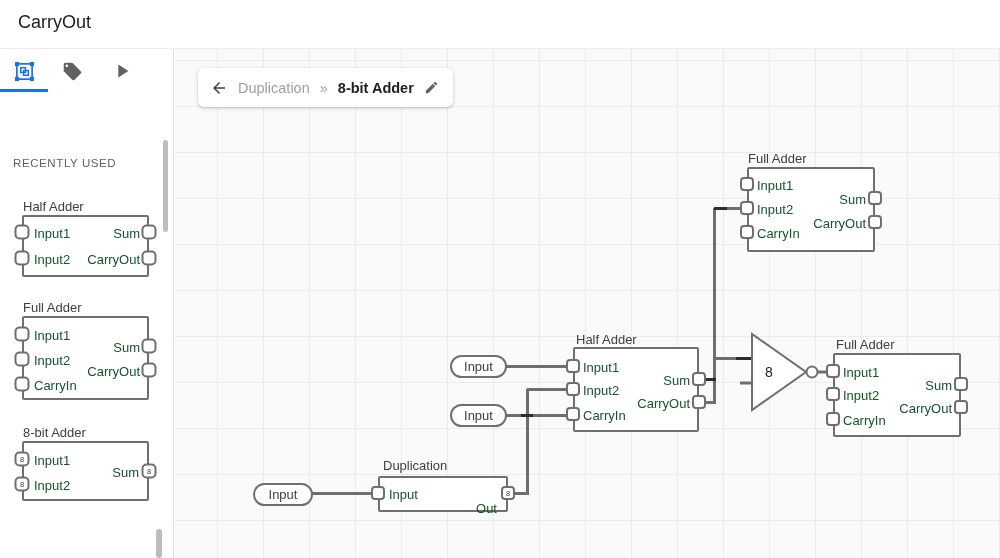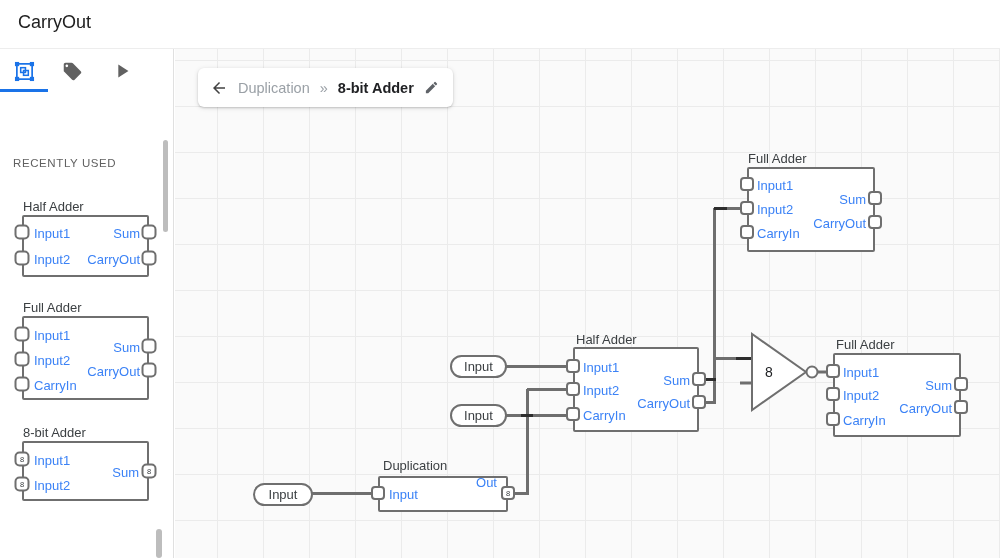--- a/index.html
+++ b/index.html
@@ -16,21 +16,21 @@
   .wireh{position:absolute;height:3px;background:#6e6e6e;z-index:2;}
   .wirev{position:absolute;width:3px;background:#6e6e6e;z-index:2;}
   .wdark{background:#2d2d2d;z-index:3;}
   
   .cbox{position:absolute;border:2px solid #6f6f6f;border-radius:2px;background:#fff;box-sizing:border-box;z-index:4;}
   .ctitle{position:absolute;font-size:13px;color:#3c4043;white-space:nowrap;z-index:5;}
   .pin{position:absolute;width:14px;height:14px;border:2px solid #6f6f6f;border-radius:4px;background:#fff;
        box-sizing:border-box;transform:translate(-50%,-50%);display:flex;align-items:center;justify-content:center;
        font-size:7.5px;color:#3c4043;z-index:6;}
   .pin.sb{width:15px;height:15px;border-radius:5px;}
-  .plb{position:absolute;font-size:13px;color:#3b82f6;transform:translateY(-50%);white-space:nowrap;z-index:5;}
+  .plb{position:absolute;font-size:13px;color:#14532d;transform:translateY(-50%);white-space:nowrap;z-index:5;}
   .plb.r{transform:translate(-100%,-50%);}
   .pill{position:absolute;border:2px solid #6f6f6f;border-radius:13px;background:#fff;box-sizing:border-box;
         display:flex;align-items:center;justify-content:center;font-size:13px;color:#3c4043;z-index:4;}
   .notgate{position:absolute;z-index:4;}
   .gate-label{position:absolute;transform:translate(-50%,-50%);font-size:14px;color:#202124;z-index:5;}
   
   .crumb{position:absolute;left:198px;top:68px;height:39px;background:#fff;border-radius:6px;
          box-shadow:0 1px 2px rgba(0,0,0,.16),0 1px 5px rgba(0,0,0,.12);
          display:inline-flex;align-items:center;padding:0 14px 0 12px;gap:10px;z-index:20;}
   .crumb-parent{font-size:14.5px;color:#9aa0a6;}
@@ -121,21 +121,21 @@
   <div class="plb r" style="left:952px;top:385px;">Sum</div>
   <div class="plb r" style="left:952px;top:408px;">CarryOut</div>
 </div>
 
 <div>
   <div class="ctitle" style="left:383px;top:458px;">Duplication</div>
   <div class="cbox" style="left:378px;top:476px;width:130px;height:36px;"></div>
   <div class="pin" style="left:378px;top:493px;"></div>
   <div class="pin" style="left:508px;top:493px;">8</div>
   <div class="plb" style="left:389px;top:494px;">Input</div>
-  <div class="plb r" style="left:497px;top:482px;">Out</div>
+  <div class="plb r" style="left:497px;top:508px;">Out</div>
 </div>
 
 <div class="pill" style="left:450px;top:355px;width:57px;height:23px;">Input</div>
 <div class="pill" style="left:450px;top:404px;width:57px;height:23px;">Input</div>
 <div class="pill" style="left:253px;top:483px;width:60px;height:23px;">Input</div>
 
 <div class="crumb">
   <button class="icon-btn">
     <svg width="18" height="18" viewBox="0 0 24 24">
       <path fill="#424242" d="M20 11H7.83l5.59-5.59L12 4l-8 8 8 8 1.41-1.41L7.83 13H20v-2z"></path>

